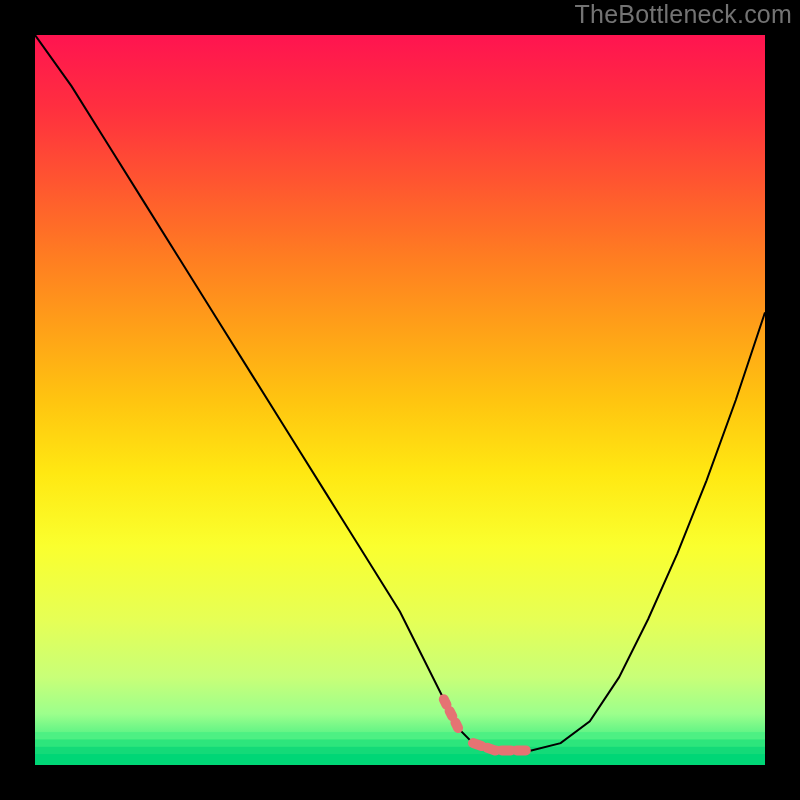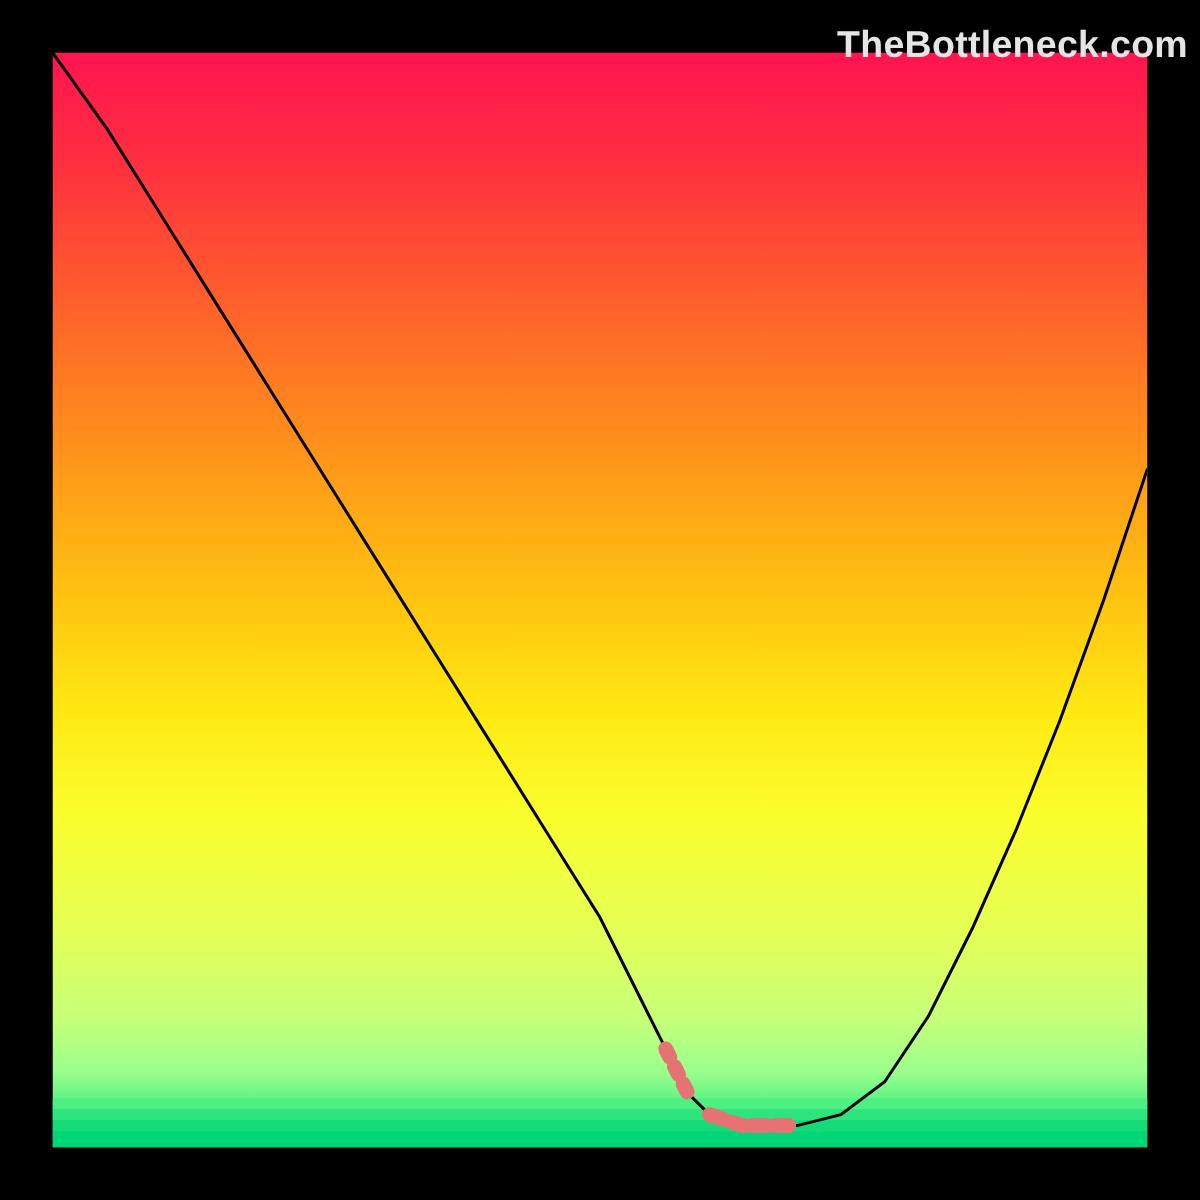--- a/index.html
+++ b/index.html
@@ -12,25 +12,25 @@
     font-family: Arial, Helvetica, sans-serif;
   }
   .frame {
     position: relative;
     width: 800px;
     height: 800px;
     background: #000;
   }
   .watermark {
     position: absolute;
-    top: 16px;
+    top: 0;
     right: 8px;
-    color: #e5e5e5;
+    color: #737373;
     font-size: 25px;
-    font-weight: 700;
+    font-weight: 400;
     letter-spacing: 0.2px;
     z-index: 10;
   }
   .plot-area {
     position: absolute;
     left: 35px;
     top: 35px;
     width: 730px;
     height: 730px;
   }

